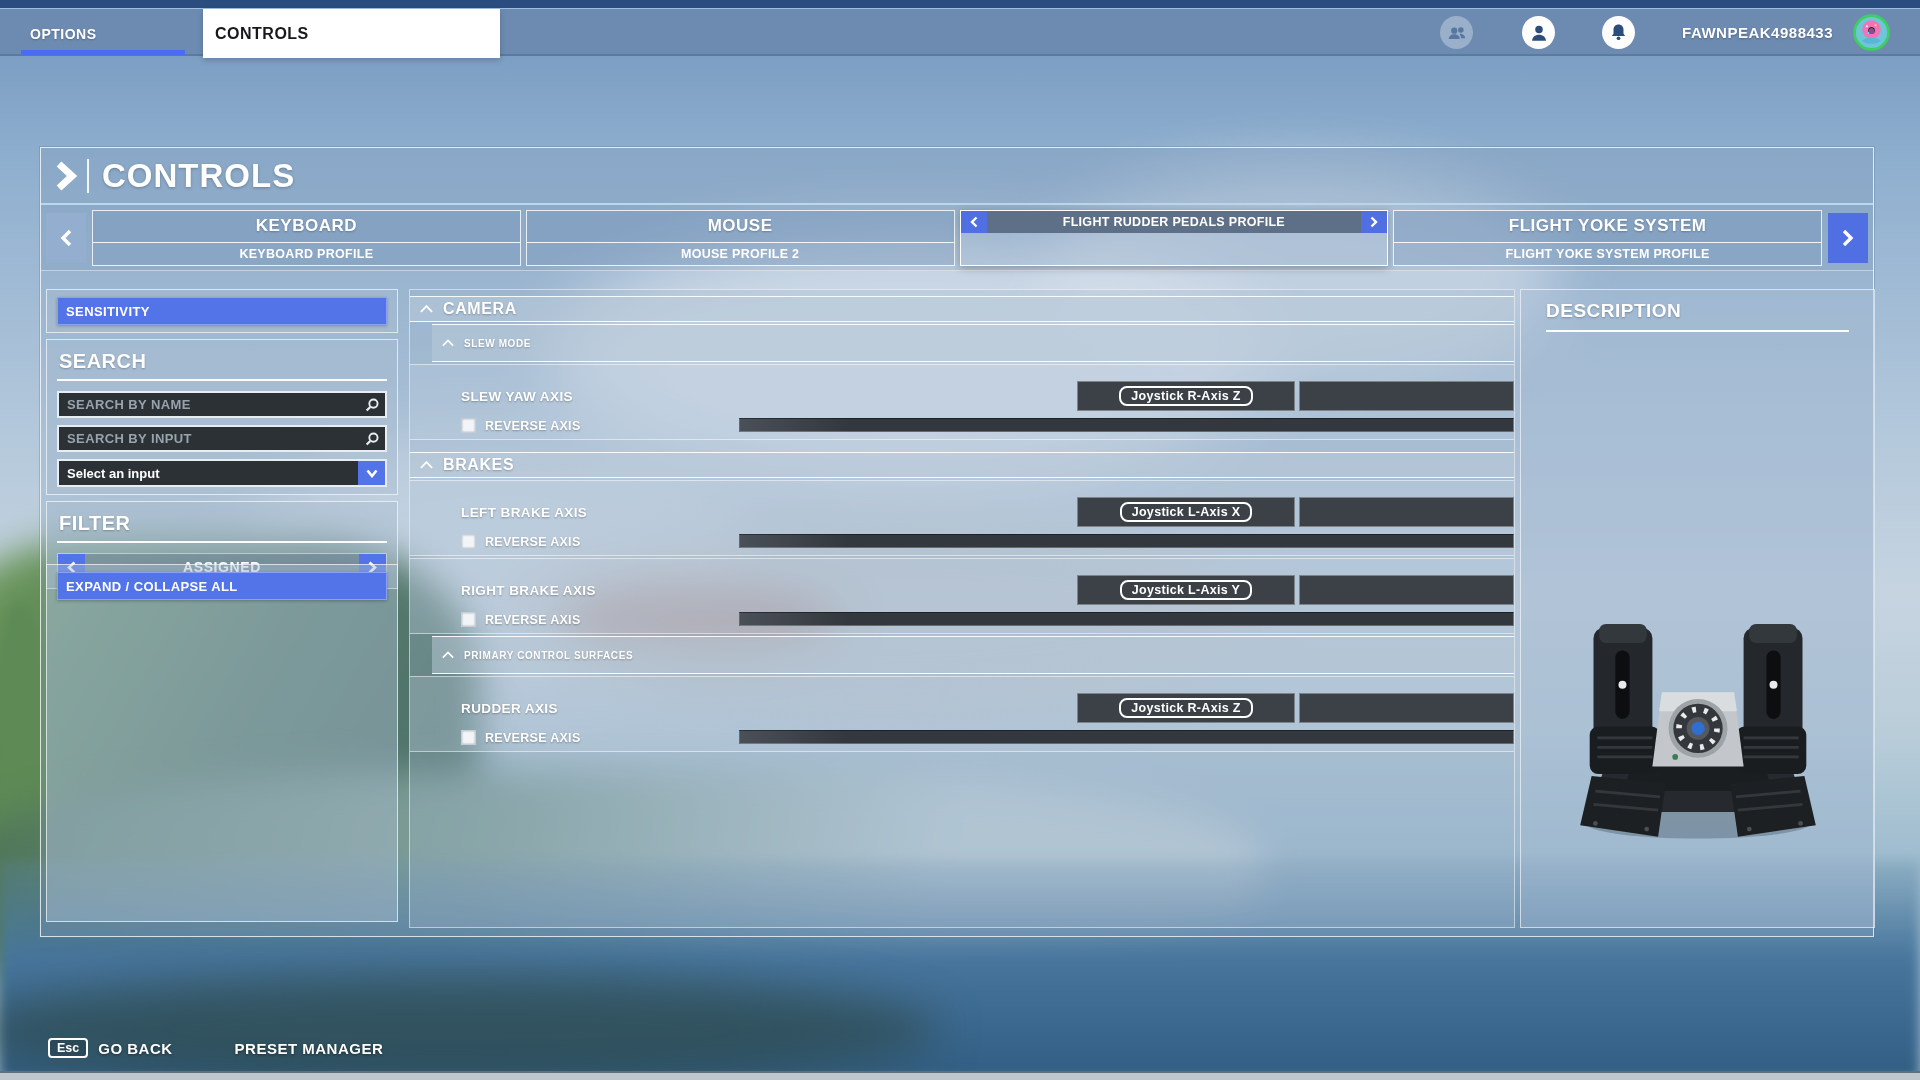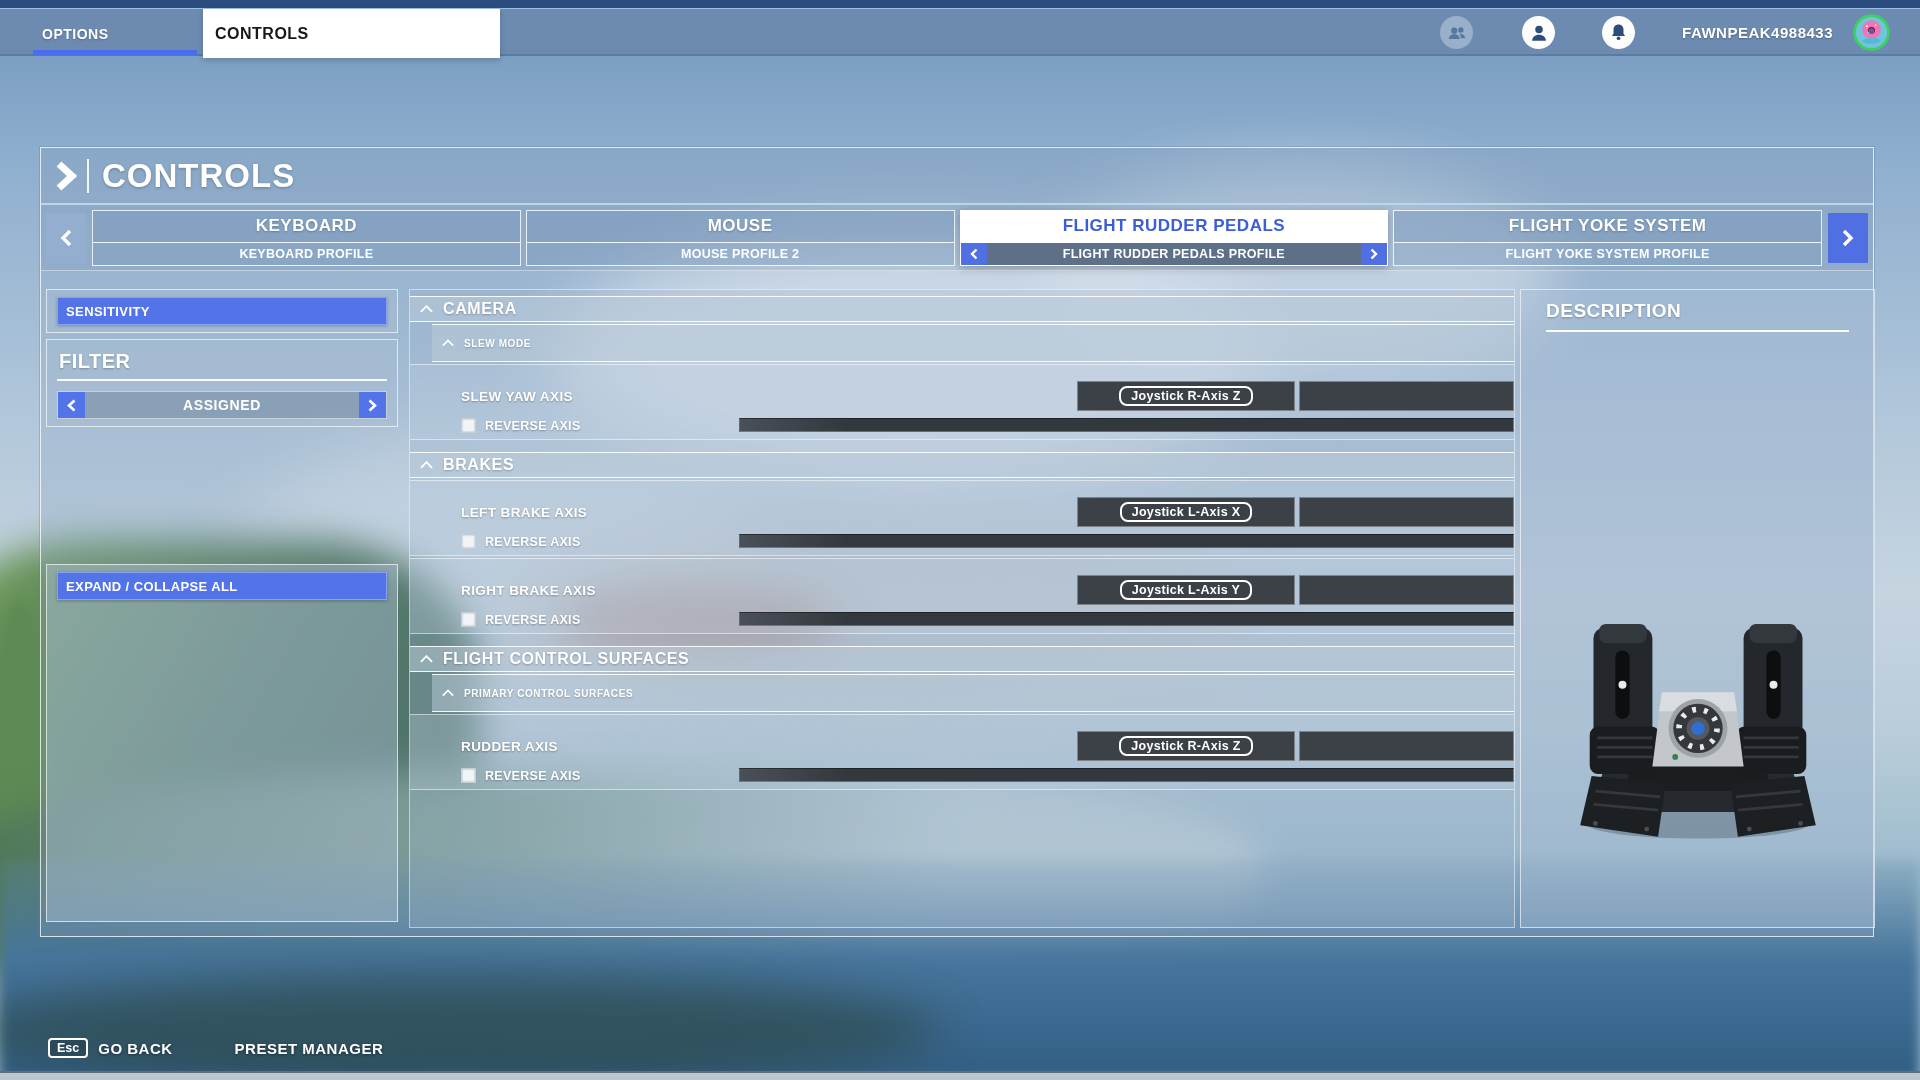--- a/index.html
+++ b/index.html
@@ -24,21 +24,21 @@
     background:linear-gradient(100deg,#4b7355,#7a9b8a 40%,#c8d8dc 75%); filter:blur(18px); }
   .water { left:0; top:860px; width:1920px; height:220px; border-radius:0;
     background:linear-gradient(180deg,rgba(99,138,165,.25),#47759c 45%,#315d83); filter:blur(6px); }
   .footer-shade { left:-40px; top:975px; width:980px; height:110px; background:rgba(42,66,56,.55); filter:blur(22px); }
   .bottom-strip { position:absolute; left:0; bottom:0; width:1920px; height:9px; background:#bfc7ce; border-top:2px solid rgba(70,90,105,.8); }
 
   
   .topbar { position:absolute; top:0; left:0; width:1920px; height:57px; }
   .topbar-strip { height:9px; background:#2b4c7e; border-bottom:1px solid #9cc0e4; }
   .topbar-row { height:47px; background:#6d8bb1; border-bottom:2px solid #597ba2; position:relative; }
-  .options-tab { position:absolute; left:33px; top:2px; width:164px; height:44px;
+  .options-tab { position:absolute; left:21px; top:2px; width:164px; height:44px;
     display:flex; align-items:flex-end; padding:0 0 8px 9px;
     border-bottom:5px solid #4a6cf0; cursor:default;text-align:right; }
   .options-tab span { font-size:14px; font-weight:bold; letter-spacing:.5px; text-shadow:0 1px 2px rgba(0,0,0,.25); }
   .controls-tab { position:absolute; left:203px; top:0; width:297px; height:49px; background:#fff;
     display:flex; align-items:center; padding-left:12px; box-shadow:0 2px 6px rgba(0,0,0,.2); }
   .controls-tab span { color:#17181a; font-size:16px; font-weight:bold; letter-spacing:.5px; }
   .top-icons { position:absolute; right:0; top:0; height:47px; display:flex; align-items:center; }
   .circle-icon { width:33px; height:33px; border-radius:50%; display:flex; align-items:center; justify-content:center; }
   .circle-icon.translucent { background:rgba(236,243,249,.35); margin-right:49px; }
   .circle-icon.solid { background:#fdfdfd; margin-right:47px; }
@@ -221,21 +221,20 @@
           <div class="t">KEYBOARD</div>
           <div class="s">KEYBOARD PROFILE</div>
         </div>
 
         <div class="devtab">
           <div class="t">MOUSE</div>
           <div class="s">MOUSE PROFILE 2</div>
         </div>
 
         <div class="devtab active">
-          <div class="t">FLIGHT RUDDER PEDALS</div>
           <div class="s">
             <div class="sub-arrow l">
               <svg width="8" height="12" viewBox="0 0 8 12">
                 <path d="M6.5 1.5 L2 6 L6.5 10.5" stroke="#fff" stroke-width="2.4" fill="none"></path>
                 </svg>
             </div>
             <span>FLIGHT RUDDER PEDALS PROFILE</span>
             <div class="sub-arrow r">
               <svg width="8" height="12" viewBox="0 0 8 12">
                 <path d="M1.5 1.5 L6 6 L1.5 10.5" stroke="#fff" stroke-width="2.4" fill="none"></path>
@@ -257,20 +256,46 @@
       </div>
     </div>
 
     <div class="sidebar">
       <div class="side-section">
         <div class="blue-btn">
           <span>SENSITIVITY</span>
         </div>
       </div>
 
+      <div class="side-section">
+        <div class="side-h">SEARCH</div>
+        <div class="side-underline"></div>
+        <div class="search-box">
+          <input type="text" placeholder="SEARCH BY NAME" style="">
+          <svg class="mag" width="15" height="15" viewBox="0 0 16 16">
+            <circle cx="9" cy="7" r="4.4" stroke="#e8eef3" stroke-width="2" fill="none"></circle>
+            <line x1="5.6" y1="10.6" x2="1.8" y2="14.4" stroke="#e8eef3" stroke-width="2.4"></line>
+          </svg>
+        </div>
+        <div class="search-box">
+          <input type="text" placeholder="SEARCH BY INPUT" style="">
+          <svg class="mag" width="15" height="15" viewBox="0 0 16 16">
+            <circle cx="9" cy="7" r="4.4" stroke="#e8eef3" stroke-width="2" fill="none"></circle>
+            <line x1="5.6" y1="10.6" x2="1.8" y2="14.4" stroke="#e8eef3" stroke-width="2.4"></line>
+          </svg>
+        </div>
+        <div class="select-input">
+          <span class="val">Select an input</span>
+          <div class="dd">
+            <svg width="12" height="9" viewBox="0 0 12 9">
+              <path d="M1.5 1.5 L6 7 L10.5 1.5" stroke="#fff" stroke-width="2.6" fill="none"></path>
+              </svg>
+          </div>
+        </div>
+      </div>
 
       <div class="side-section">
         <div class="side-h">FILTER</div>
         <div class="side-underline"></div>
         <div class="assigned-row">
           <div class="arrow">
             <svg width="9" height="13" viewBox="0 0 9 13">
               <path d="M7.5 1.5 L2 6.5 L7.5 11.5" stroke="#fff" stroke-width="2.6" fill="none"></path>
               </svg>
           </div>
@@ -351,26 +376,20 @@
           </div>
           <div class="bind-box b2"></div>
         </div>
         <div class="axis-row2">
           <div class="checkbox"></div>
           <span class="rev-label">REVERSE AXIS</span>
           <div class="slider-track"></div>
         </div>
       </div>
 
-      <div class="hdr gap">
-        <svg width="13" height="8" viewBox="0 0 14 8">
-          <path d="M1 7 L7 1 L13 7" stroke="#fff" stroke-width="2" fill="none"></path>
-          </svg>
-        <span>FLIGHT CONTROL SURFACES</span>
-      </div>
 
       <div class="hdr l2">
         <svg width="12" height="8" viewBox="0 0 14 8">
           <path d="M1 7 L7 1 L13 7" stroke="#fff" stroke-width="2" fill="none"></path>
           </svg>
         <span>PRIMARY CONTROL SURFACES</span>
       </div>
 
       <div class="axis-group">
         <div class="axis-row1">

